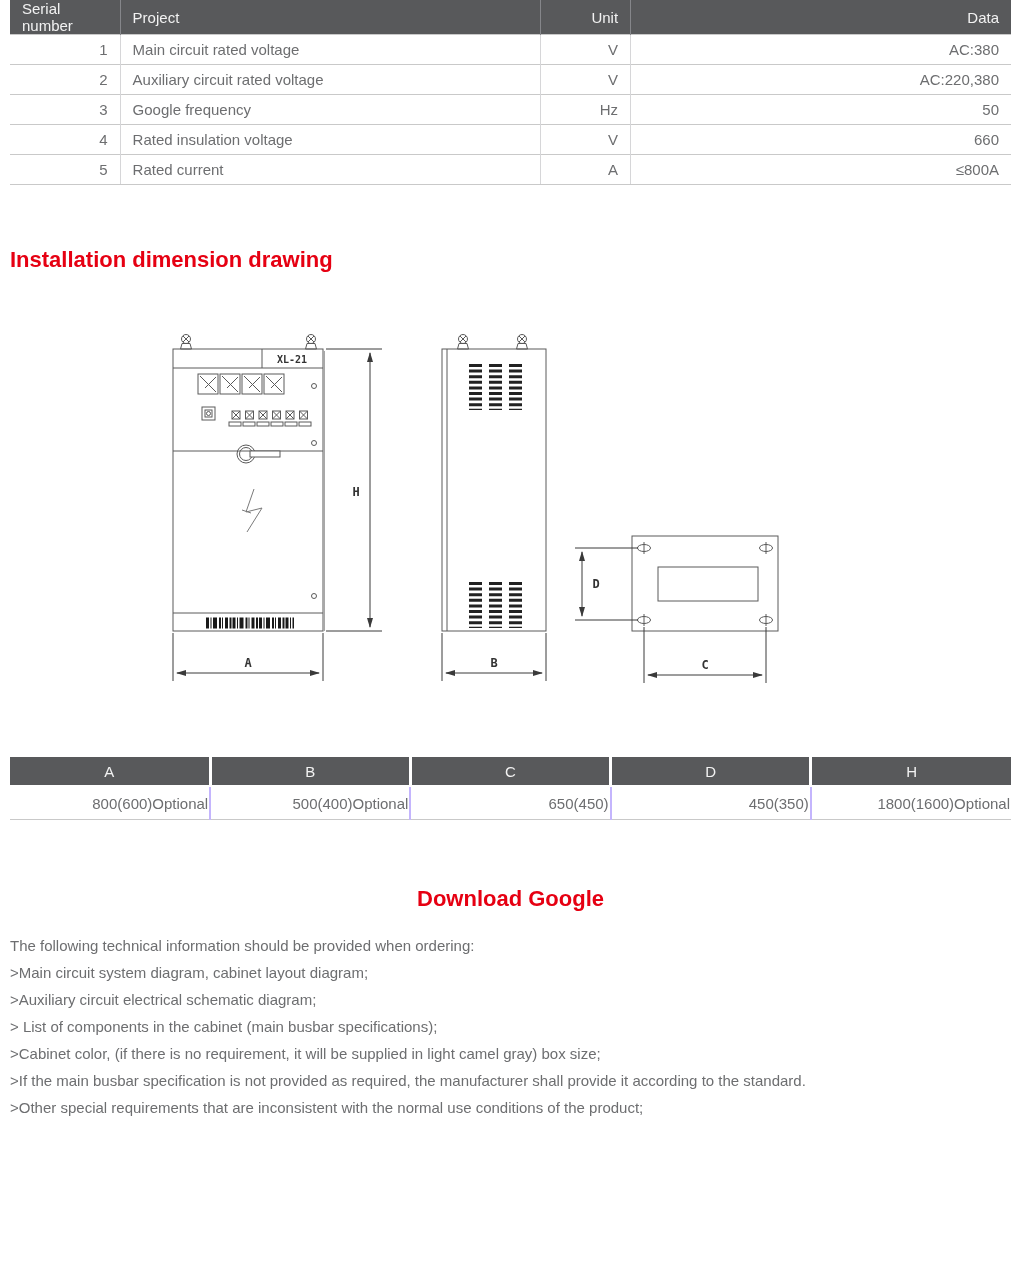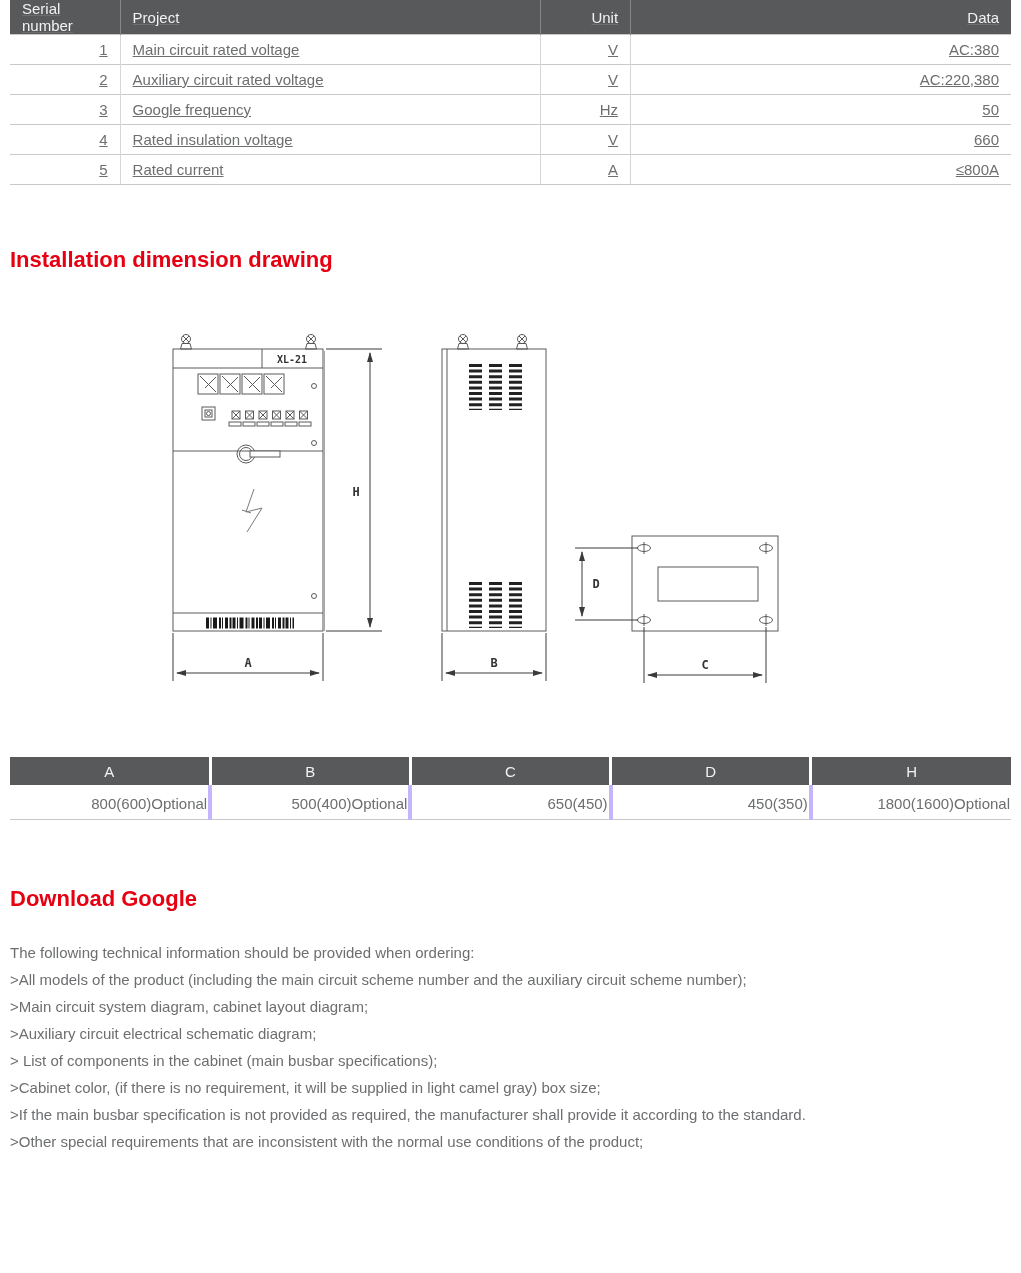--- a/index.html
+++ b/index.html
@@ -16,28 +16,27 @@
   .content { padding: 0 10px; }
 
   h2.section-title {
     color: #e60012;
     font-size: 22px;
     font-weight: bold;
     margin: 30px 0 17px 0;
     letter-spacing: 0;
   }
   h2.section-title.second { margin-top: 62px; }
-  h2.section-title.third  { margin-top: 66px; margin-bottom: 27px; }
+  h2.section-title.third  { margin-top: 66px; margin-bottom: 20px; text-align: center; }
 
   
   table.params {
     width: 100%;
     border-collapse: collapse;
     font-size: 15px;
-    text-decoration: underline;
   }
   table.params thead th {
     background: #58595b;
     color: #f2f2f2;
     font-weight: normal;
     height: 28px;
     padding: 0 12px;
   }
   table.params thead th + th { border-left: 1px solid #85868a; }
   table.params td {
@@ -73,21 +72,21 @@
     font-weight: normal;
     height: 26px;
     border-bottom: 2px solid #ffffff;
   }
   table.dims th + th { border-left: 3px solid #ffffff; }
   table.dims td {
     height: 30px;
     text-align: right;
     border-bottom: 1px solid #c9c9c9;
   }
-  table.dims td + td { border-left: 4px solid #c4b5fd; margin-top: 47px; }
+  table.dims td + td { border-left: 2px solid #c4b5fd; margin-top: 47px; }
 
   
   .ordering p {
     margin: 0;
     font-size: 15px;
     line-height: 27px;
   }
 </style>
 </head>
 <body>
@@ -314,21 +313,20 @@
         <td>450(350)</td>
         <td>1800(1600)Optional</td>
       </tr>
     </tbody>
   </table>
 
   <h2 class="section-title third">Download Google</h2>
 
   <div class="ordering">
     <p>The following technical information should be provided when ordering:</p>
-    <p>&gt;All models of the product (including the main circuit scheme number and the auxiliary circuit scheme number);</p>
     <p>&gt;Main circuit system diagram, cabinet layout diagram;</p>
     <p>&gt;Auxiliary circuit electrical schematic diagram;</p>
     <p>&gt; List of components in the cabinet (main busbar specifications);</p>
     <p>&gt;Cabinet color, (if there is no requirement, it will be supplied in light camel gray) box size;</p>
     <p>&gt;If the main busbar specification is not provided as required, the manufacturer shall provide it according to the standard.</p>
     <p>&gt;Other special requirements that are inconsistent with the normal use conditions of the product;</p>
   </div>
 
 </div>
 

